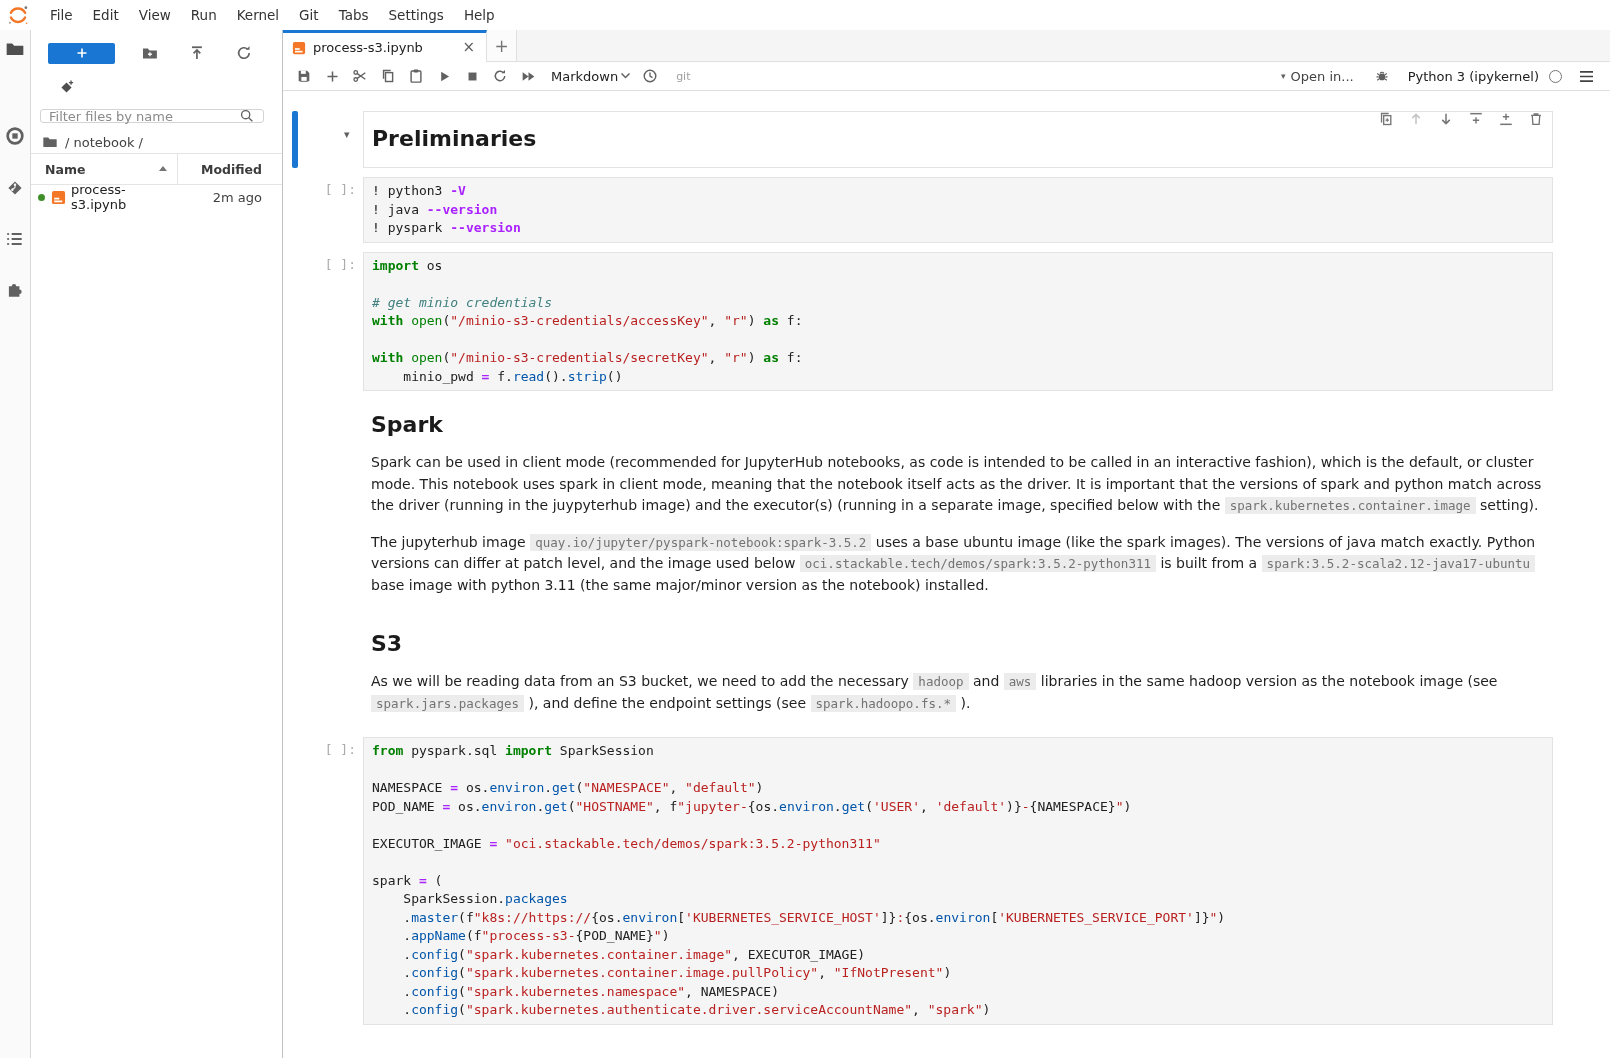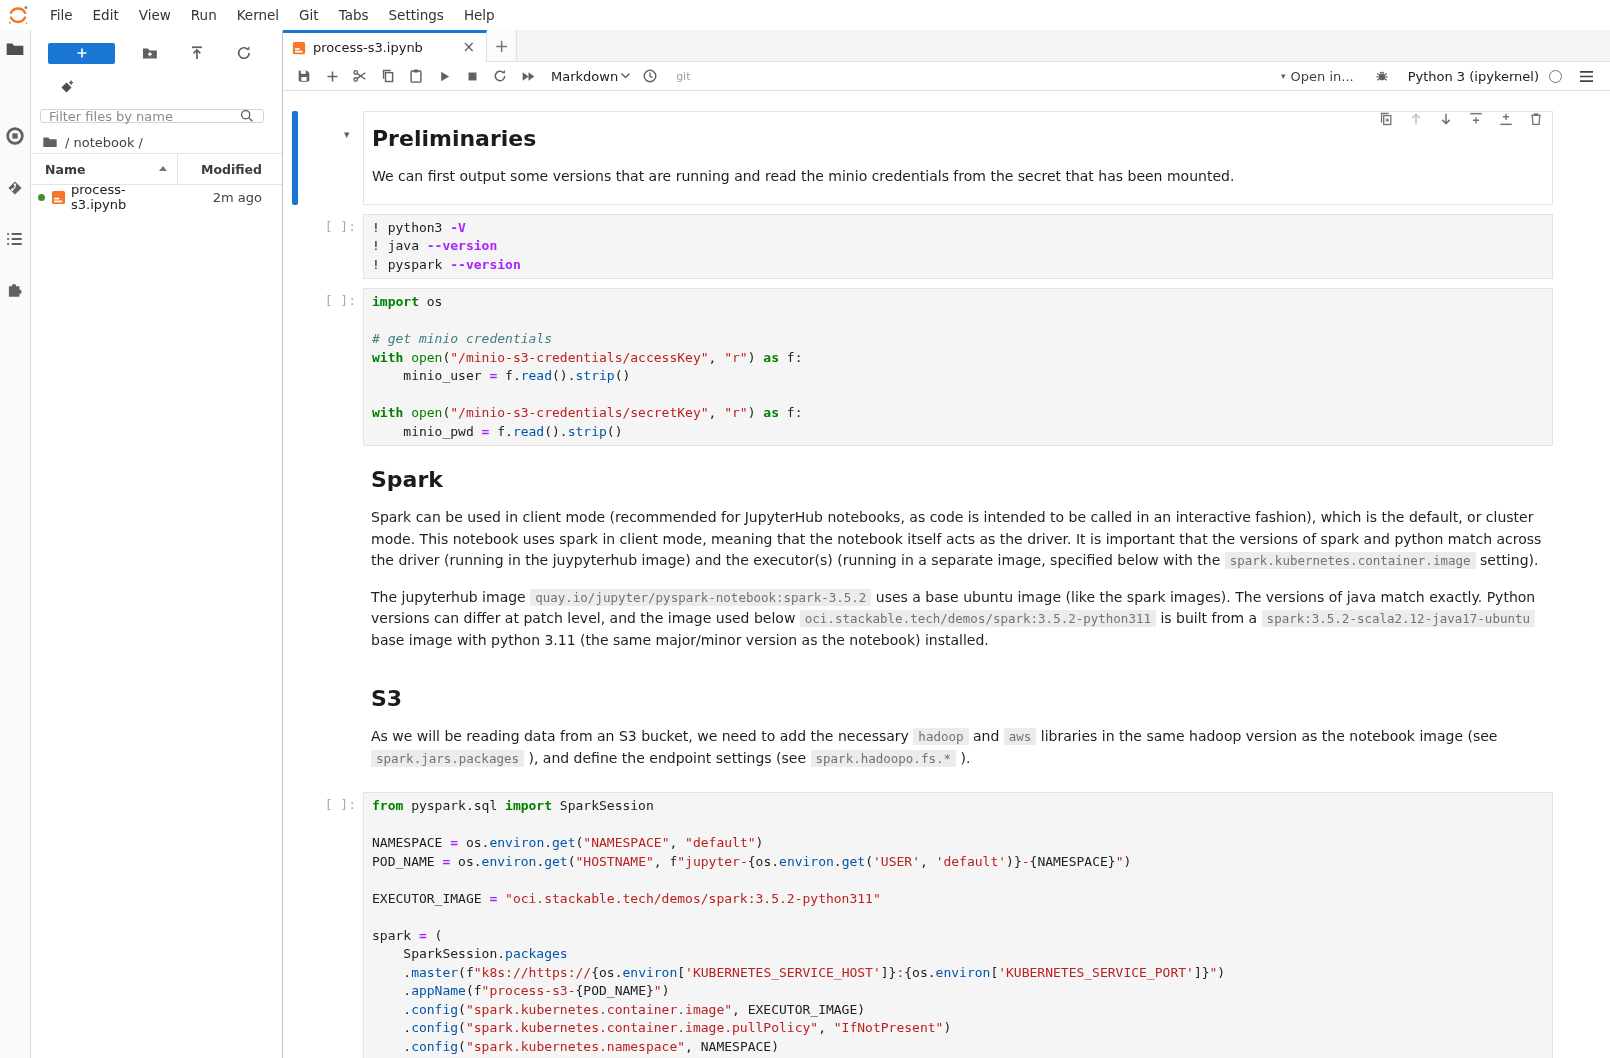--- a/index.html
+++ b/index.html
@@ -326,21 +326,20 @@
         </div>
 
         <div>
             <div class="cell active">
               <div class="collapser"></div>
               <div class="prompt"></div>
               <div class="cell-content">
                 <div class="md-box bordered">
                   <span class="h-collapse">▾</span>
                   <div class="md-h">Preliminaries</div>
-                  <div class="md-p">We can first output some versions that are running and read the minio credentials from the secret that has been mounted.</div>
                 </div>
               </div>
             </div>
             <div class="cell">
               <div class="collapser"></div>
               <div class="prompt">[ ]:</div>
               <div class="cell-content">
                 <div class="code-box">
                   <div class="code-line"><span class="tok-pl">! python3 </span><span class="tok-op">-V</span></div>
                   <div class="code-line"><span class="tok-pl">! java </span><span class="tok-op">--version</span></div>
@@ -350,21 +349,20 @@
             </div>
             <div class="cell">
               <div class="collapser"></div>
               <div class="prompt">[ ]:</div>
               <div class="cell-content">
                 <div class="code-box">
                   <div class="code-line"><span class="tok-kw">import</span><span class="tok-pl"> os</span></div>
                   <div class="code-line">&nbsp;</div>
                   <div class="code-line"><span class="tok-com"># get minio credentials</span></div>
                   <div class="code-line"><span class="tok-kw">with</span><span class="tok-pl"> </span><span class="tok-bi">open</span><span class="tok-pl">(</span><span class="tok-str">"/minio-s3-credentials/accessKey"</span><span class="tok-pl">, </span><span class="tok-str">"r"</span><span class="tok-pl">) </span><span class="tok-kw">as</span><span class="tok-pl"> f:</span></div>
-                  <div class="code-line"><span class="tok-pl">    minio_user </span><span class="tok-op">=</span><span class="tok-pl"> f.</span><span class="tok-prop">read</span><span class="tok-pl">().</span><span class="tok-prop">strip</span><span class="tok-pl">()</span></div>
                   <div class="code-line">&nbsp;</div>
                   <div class="code-line"><span class="tok-kw">with</span><span class="tok-pl"> </span><span class="tok-bi">open</span><span class="tok-pl">(</span><span class="tok-str">"/minio-s3-credentials/secretKey"</span><span class="tok-pl">, </span><span class="tok-str">"r"</span><span class="tok-pl">) </span><span class="tok-kw">as</span><span class="tok-pl"> f:</span></div>
                   <div class="code-line"><span class="tok-pl">    minio_pwd </span><span class="tok-op">=</span><span class="tok-pl"> f.</span><span class="tok-prop">read</span><span class="tok-pl">().</span><span class="tok-prop">strip</span><span class="tok-pl">()</span></div>
                 </div>
               </div>
             </div>
             <div class="cell">
               <div class="collapser"></div>
               <div class="prompt"></div>
               <div class="cell-content">

